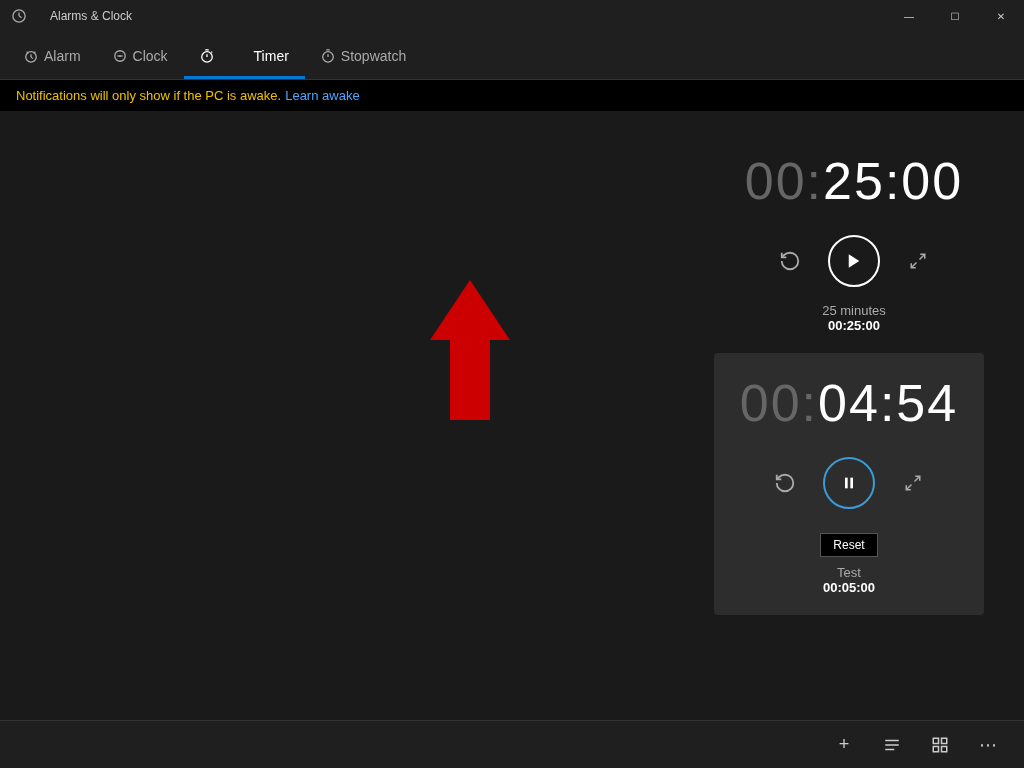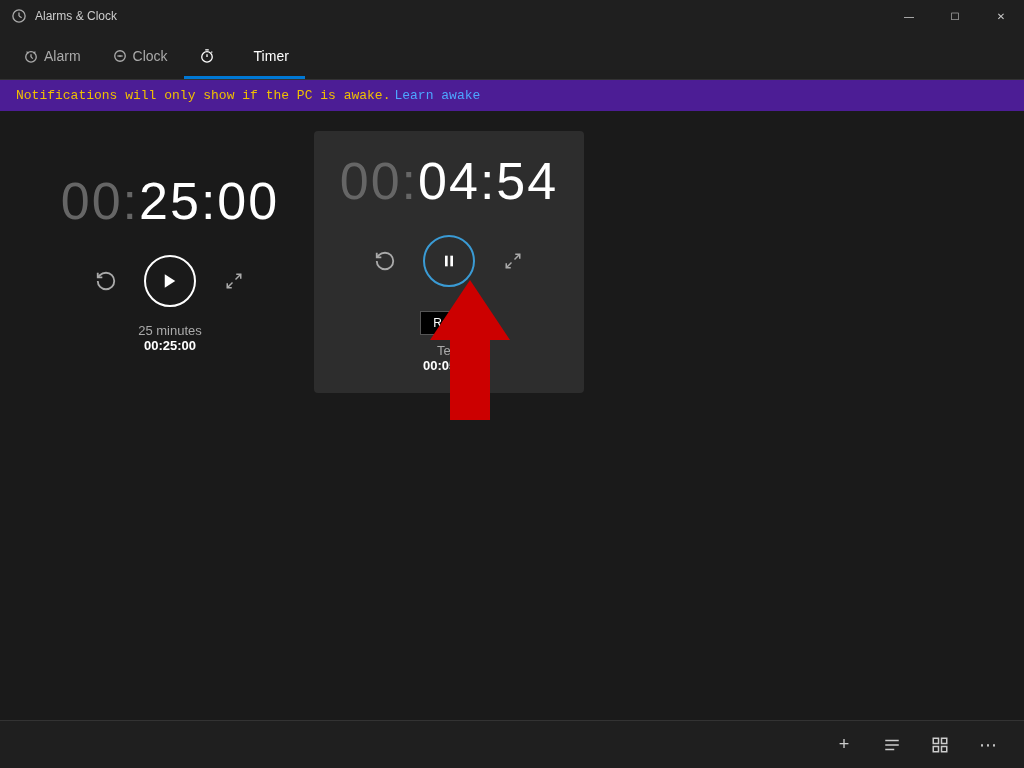--- a/index.html
+++ b/index.html
@@ -18,21 +18,21 @@
       height: 32px;
       background: #1f1f1f;
       display: flex;
       align-items: center;
       justify-content: space-between;
       padding: 0 0 0 12px;
     }
     .title-bar-left {
       display: flex;
       align-items: center;
-      gap: 9px;
+      gap: 24px;
       font-size: 12px;
       color: #ccc;
     }
     .title-bar-controls {
       display: flex;
       align-items: center;
       height: 32px;
     }
     .title-btn {
       width: 46px;
@@ -72,39 +72,38 @@
       color: #fff;
       border-bottom: 3px solid #0078d4;
       gap: 40px;
     }
     .nav-icon {
       font-size: 14px;
     }
 
     
     .notif-bar {
-      background: #4c1d95;
+      background: #000000;
       padding: 8px 16px;
       font-size: 13px;
       color: #f0c000;
       display: flex;
       align-items: center;
       gap: 4px;
-      font-family: Liberation Mono, monospace;
     }
     .notif-bar a {
       color: #4da6ff;
       text-decoration: none;
     }
 
     
     .main-content {
       display: flex;
-      flex-direction: row;
-      align-items: center;
+      flex-direction: column;
+      align-items: flex-end;
       padding: 20px 40px;
       gap: 0;
     }
 
     
     .timer-card {
       width: 260px;
       display: flex;
       flex-direction: column;
       align-items: center;
@@ -321,20 +320,30 @@
   <div class="nav-item active">
     <span class="nav-icon">
       <svg width="14" height="14" viewBox="0 0 16 16">
           <circle cx="8" cy="9" r="6" fill="none" stroke="#fff" stroke-width="1.5"></circle>
           <line x1="8" y1="6" x2="8" y2="9" stroke="#fff" stroke-width="1.5"></line>
           <line x1="6" y1="1" x2="10" y2="1" stroke="#fff" stroke-width="1.5"></line>
           <line x1="13" y1="4" x2="14" y2="3" stroke="#fff" stroke-width="1.5"></line>
         </svg>
     </span>
     <span>Timer</span>
+  </div>
+  <div class="nav-item">
+    <span class="nav-icon">
+      <svg width="14" height="14" viewBox="0 0 16 16">
+          <circle cx="8" cy="9" r="6" fill="none" stroke="#aaa" stroke-width="1.5"></circle>
+          <line x1="8" y1="6" x2="8" y2="9" stroke="#aaa" stroke-width="1.5"></line>
+          <line x1="6" y1="1" x2="10" y2="1" stroke="#aaa" stroke-width="1.5"></line>
+        </svg>
+    </span>
+    <span>Stopwatch</span>
   </div>
 </div>
 
 <div class="notif-bar">
   <span>Notifications will only show if the PC is awake.</span>
   <a href="#">Learn awake</a>
 </div>
 
 <div class="main-content">
 

